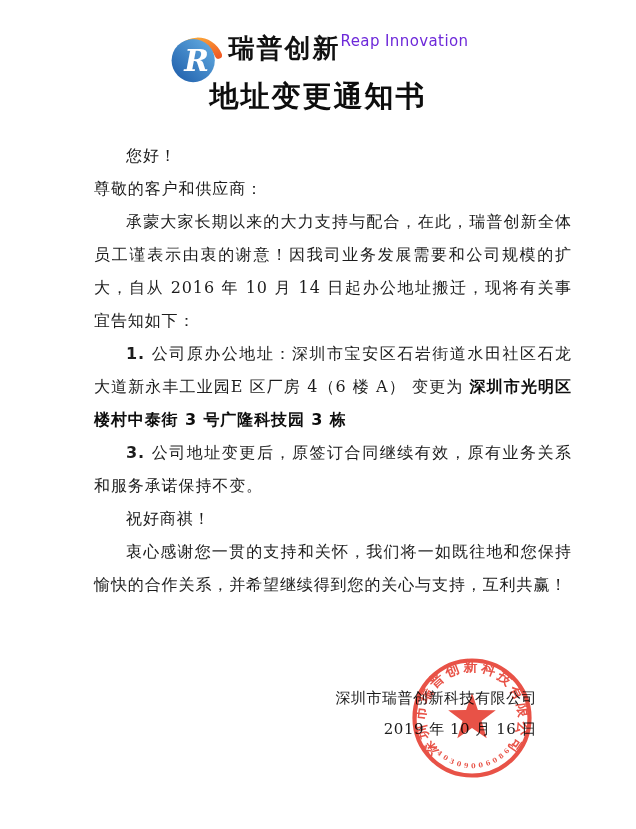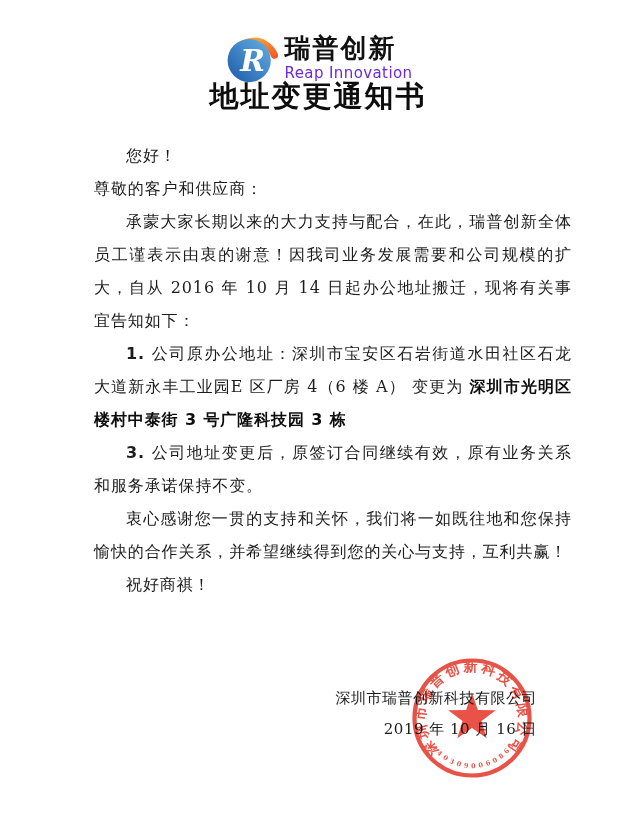--- a/index.html
+++ b/index.html
@@ -8,21 +8,21 @@
     overflow:hidden;
     font-family:"DejaVu Serif","Liberation Serif",serif;
     color:#1c1c1c;
   }
   
   .logo-row {
     position:absolute; top:30px; left:0; width:100%;
     display:flex; justify-content:center; align-items:flex-start; gap:7px;
   }
   .logo-icon { width:54px; height:54px; flex:0 0 auto; }
-  .logo-text { display:flex; flex-direction:column; }
+  .logo-text { display:flex; flex-direction:row; }
   .logo-cn {
     font-family:"DejaVu Sans","Liberation Sans",sans-serif;
     font-weight:bold; font-size:26px; line-height:1.05; letter-spacing:2px;
     color:#111111; margin-top:5px;
   }
   .logo-en {
     font-family:"DejaVu Sans","Liberation Sans",sans-serif;
     font-size:15px; color:#6d28d9; letter-spacing:0.4px; margin-top:2px;
   }
   
@@ -89,22 +89,22 @@
   </header>
 
   <h1 class="doc-title">地址变更通知书</h1>
 
   <main class="letter-body">
     <p class="line indent">您好！</p>
     <p class="line">尊敬的客户和供应商：</p>
     <p class="line indent">承蒙大家长期以来的大力支持与配合，在此，瑞普创新全体员工谨表示由衷的谢意！因我司业务发展需要和公司规模的扩大，自从 2016 年 10 月 14 日起办公地址搬迁，现将有关事宜告知如下：</p>
     <p class="line indent"><b class="item-num">1.</b><span> 公司原办公地址：深圳市宝安区石岩街道水田社区石龙大道新永丰工业园E 区厂房 4（6 楼 A）  变更为 </span><b class="addr-bold">深圳市光明区楼村中泰街 3 号广隆科技园 3 栋</b></p>
     <p class="line indent"><b class="item-num">3.</b><span> 公司地址变更后，原签订合同继续有效，原有业务关系和服务承诺保持不变。</span></p>
+    <p class="line indent">祝好商祺！</p>
     <p class="line indent">衷心感谢您一贯的支持和关怀，我们将一如既往地和您保持愉快的合作关系，并希望继续得到您的关心与支持，互利共赢！</p>
-    <p class="line indent">祝好商祺！</p>
   </main>
 
   <div class="signature">
     <div>深圳市瑞普创新科技有限公司</div>
     <div>2019 年 10 月 16 日</div>
   </div>
 
   <svg class="seal" viewBox="0 0 132 136" aria-hidden="true">
     <defs>
       <path id="seal-top-arc" d="M 32.8 101.2 A 47 47 0 1 1 99.2 101.2" fill="none"></path>

